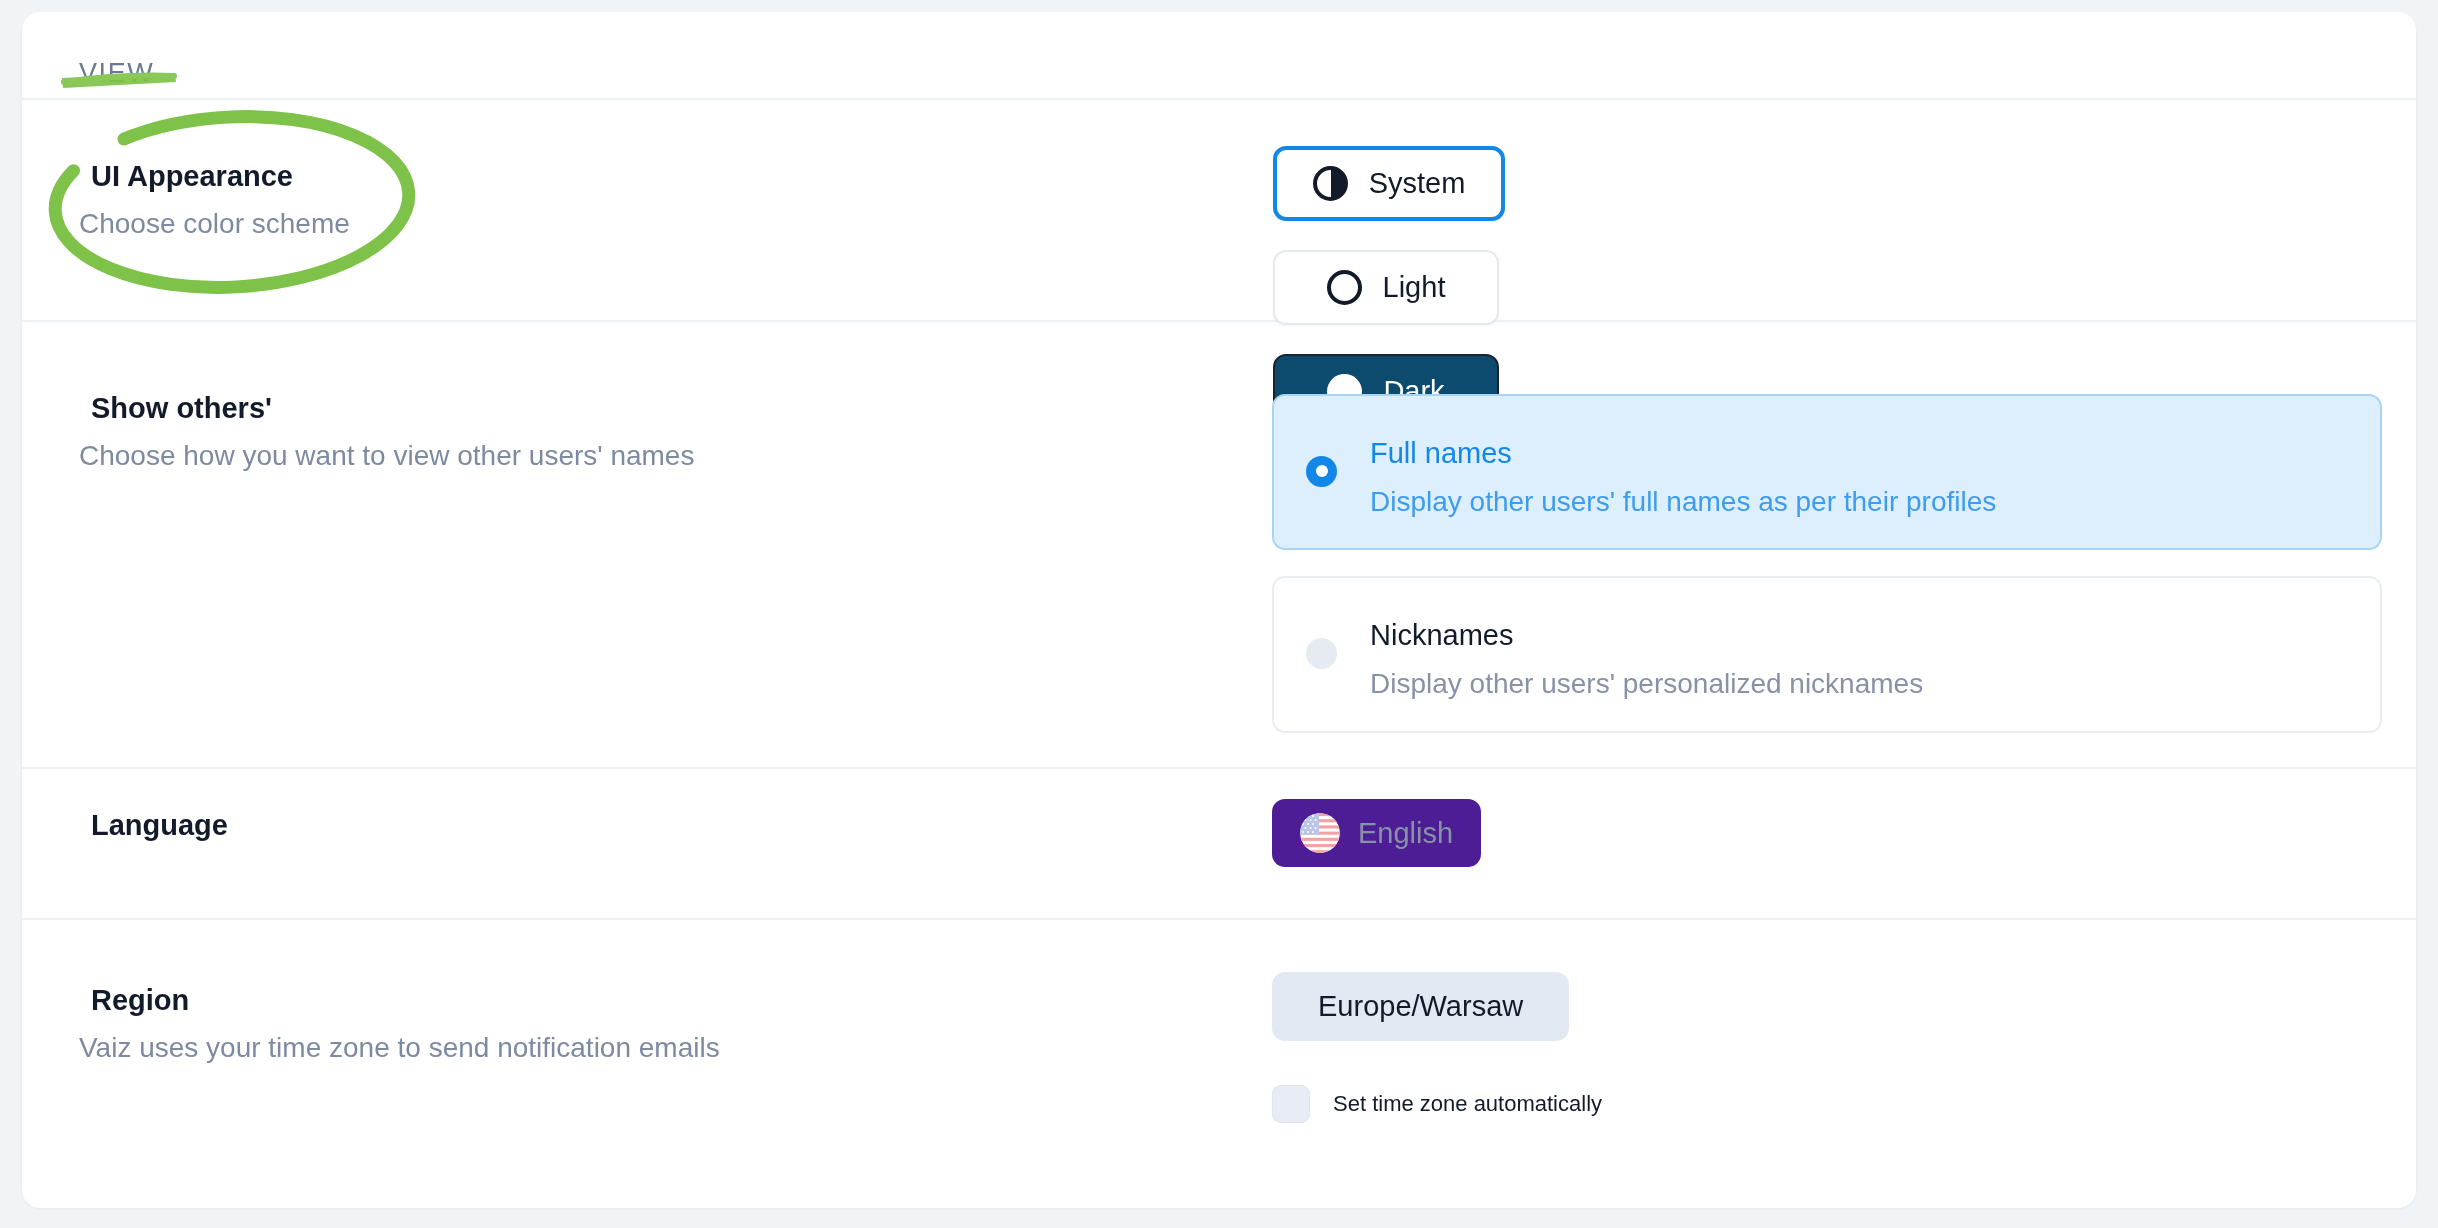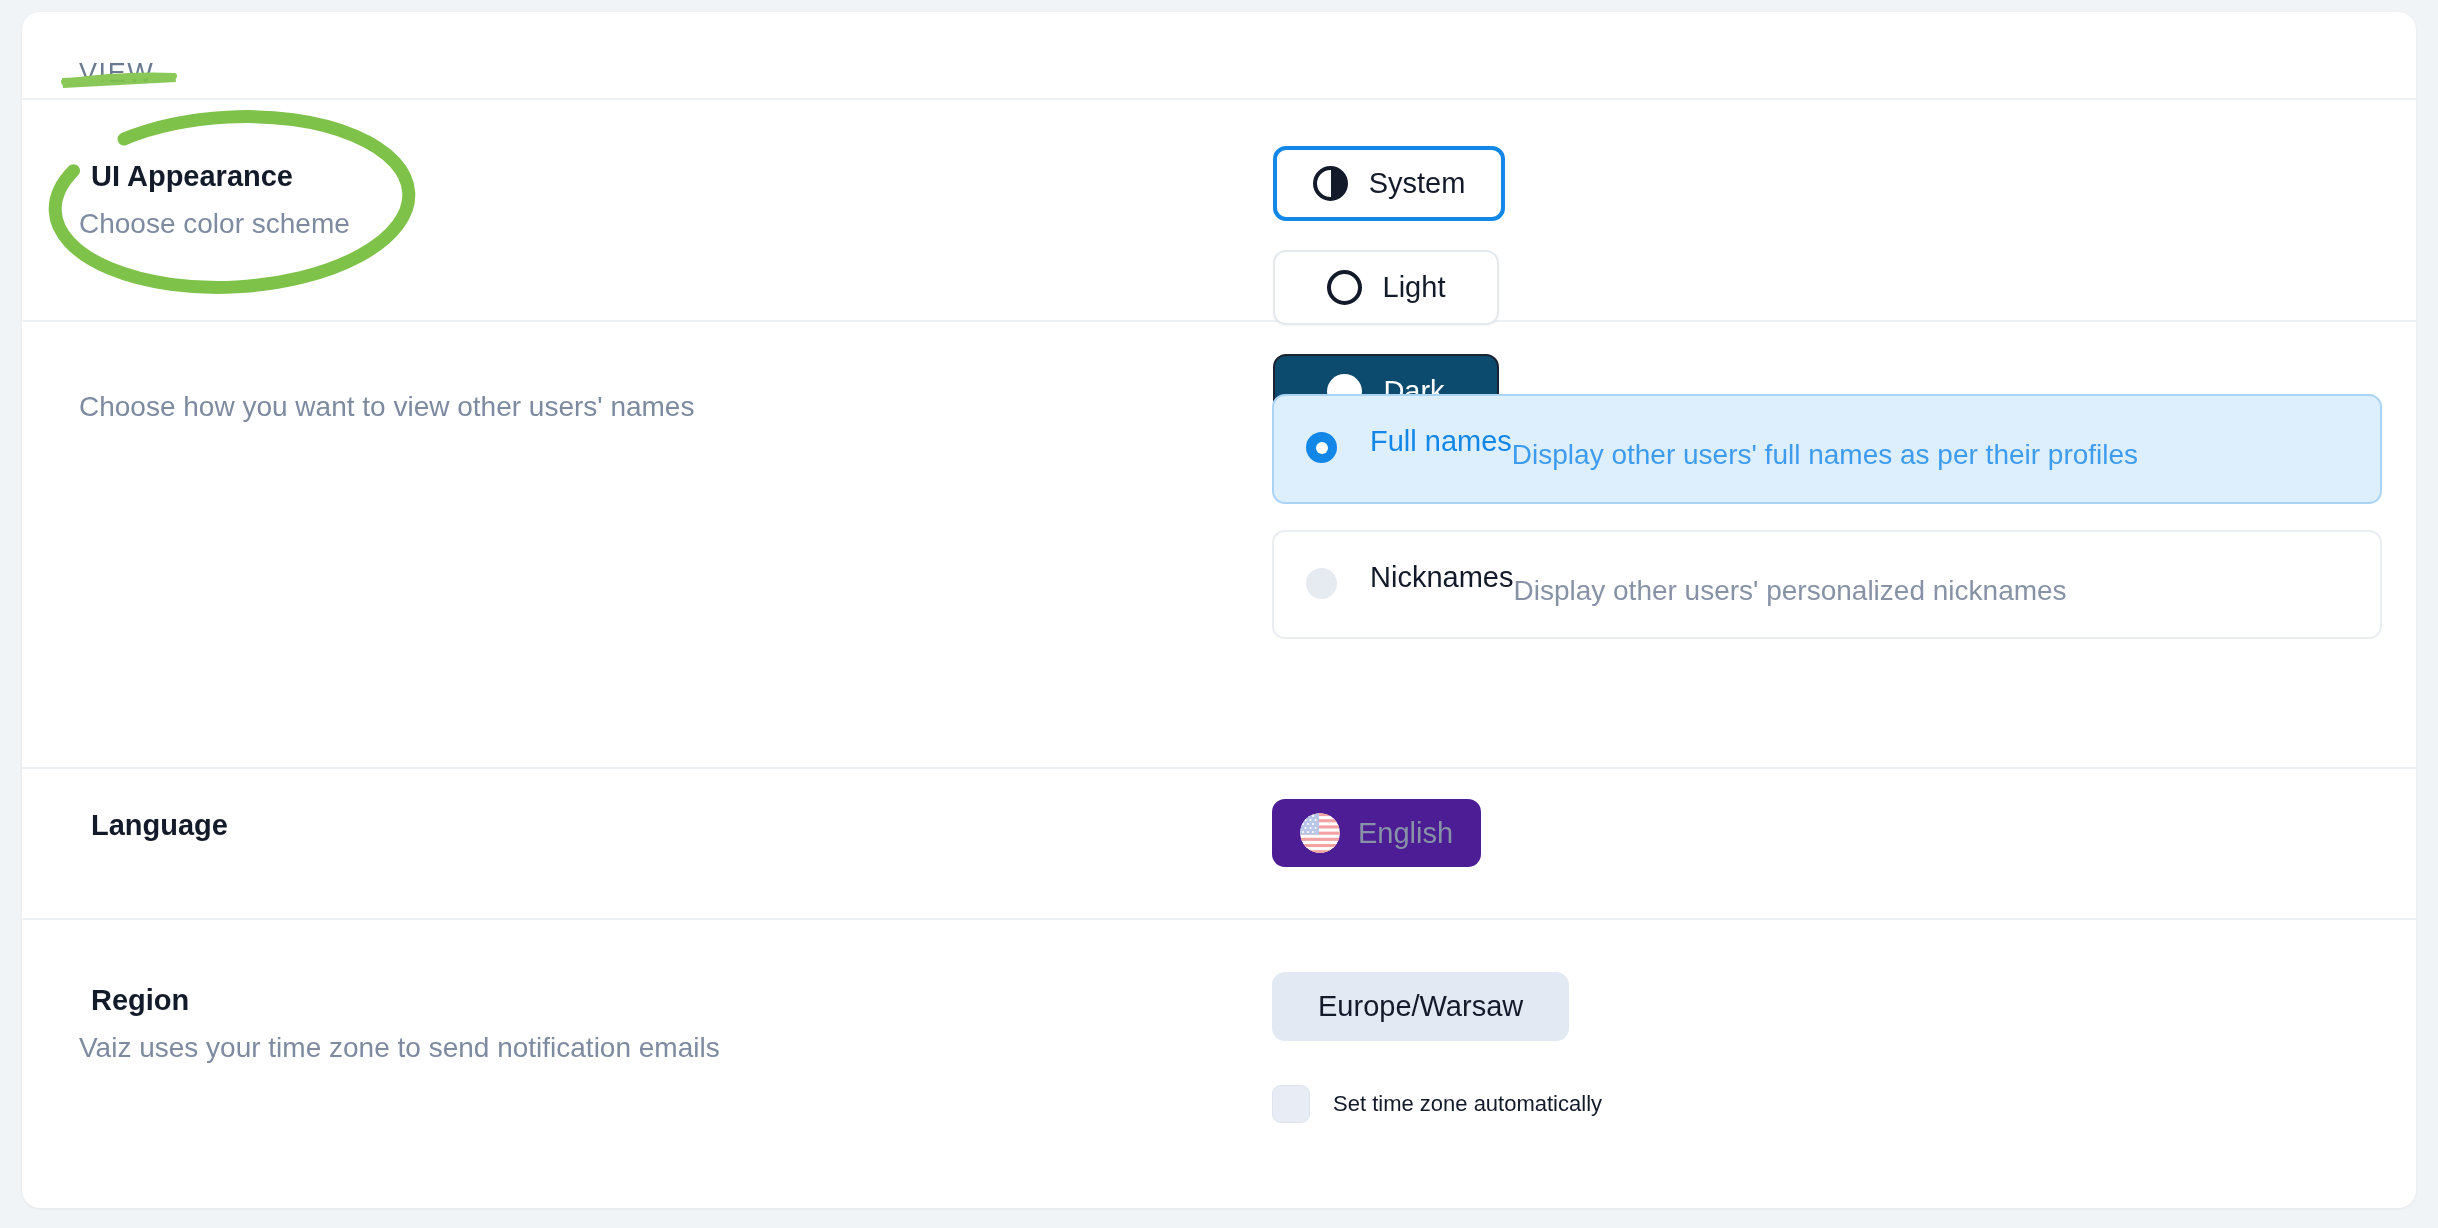--- a/index.html
+++ b/index.html
@@ -198,21 +198,21 @@
   .radio-outer.on::after {
     content: "";
     width: 12px; height: 12px;
     border-radius: 50%;
     background: #ffffff;
   }
   .radio-outer.off {
     background: #e6eaf1;
   }
 
-  .radio-text { display: flex; flex-direction: row; }
+  .radio-text { display: flex; flex-direction: column; margin-top: 12px; }
   .radio-title { font-size: 29px; line-height: 1.2; }
   .radio-desc  { font-size: 28px; line-height: 1.2; margin-top: 14px; }
 
   .selected .radio-title { color: #1287e8; font-weight: 400; }
   .selected .radio-desc  { color: #3d9ced; }
   .unselected .radio-title { color: #131a2a; }
   .unselected .radio-desc  { color: #8792a6; }
 
   
   .row-language { height: 151px; padding-top: 26px; }
@@ -310,20 +310,21 @@
         <div class="theme-btn dark">
           <span class="icon-dot"></span>
           <span class="tlabel">Dark</span>
         </div>
 
       </div>
     </div>
 
     <div class="row row-showothers">
       <div class="row-left">
+        <div class="row-title">Show others'</div>
         <div class="row-sub">Choose how you want to view other users' names</div>
       </div>
       <div class="row-right">
 
         <div class="radio-card selected">
           <span class="radio-outer on"></span>
           <span class="radio-text">
             <span class="radio-title">Full names</span>
             <span class="radio-desc">Display other users' full names as per their profiles</span>
           </span>

